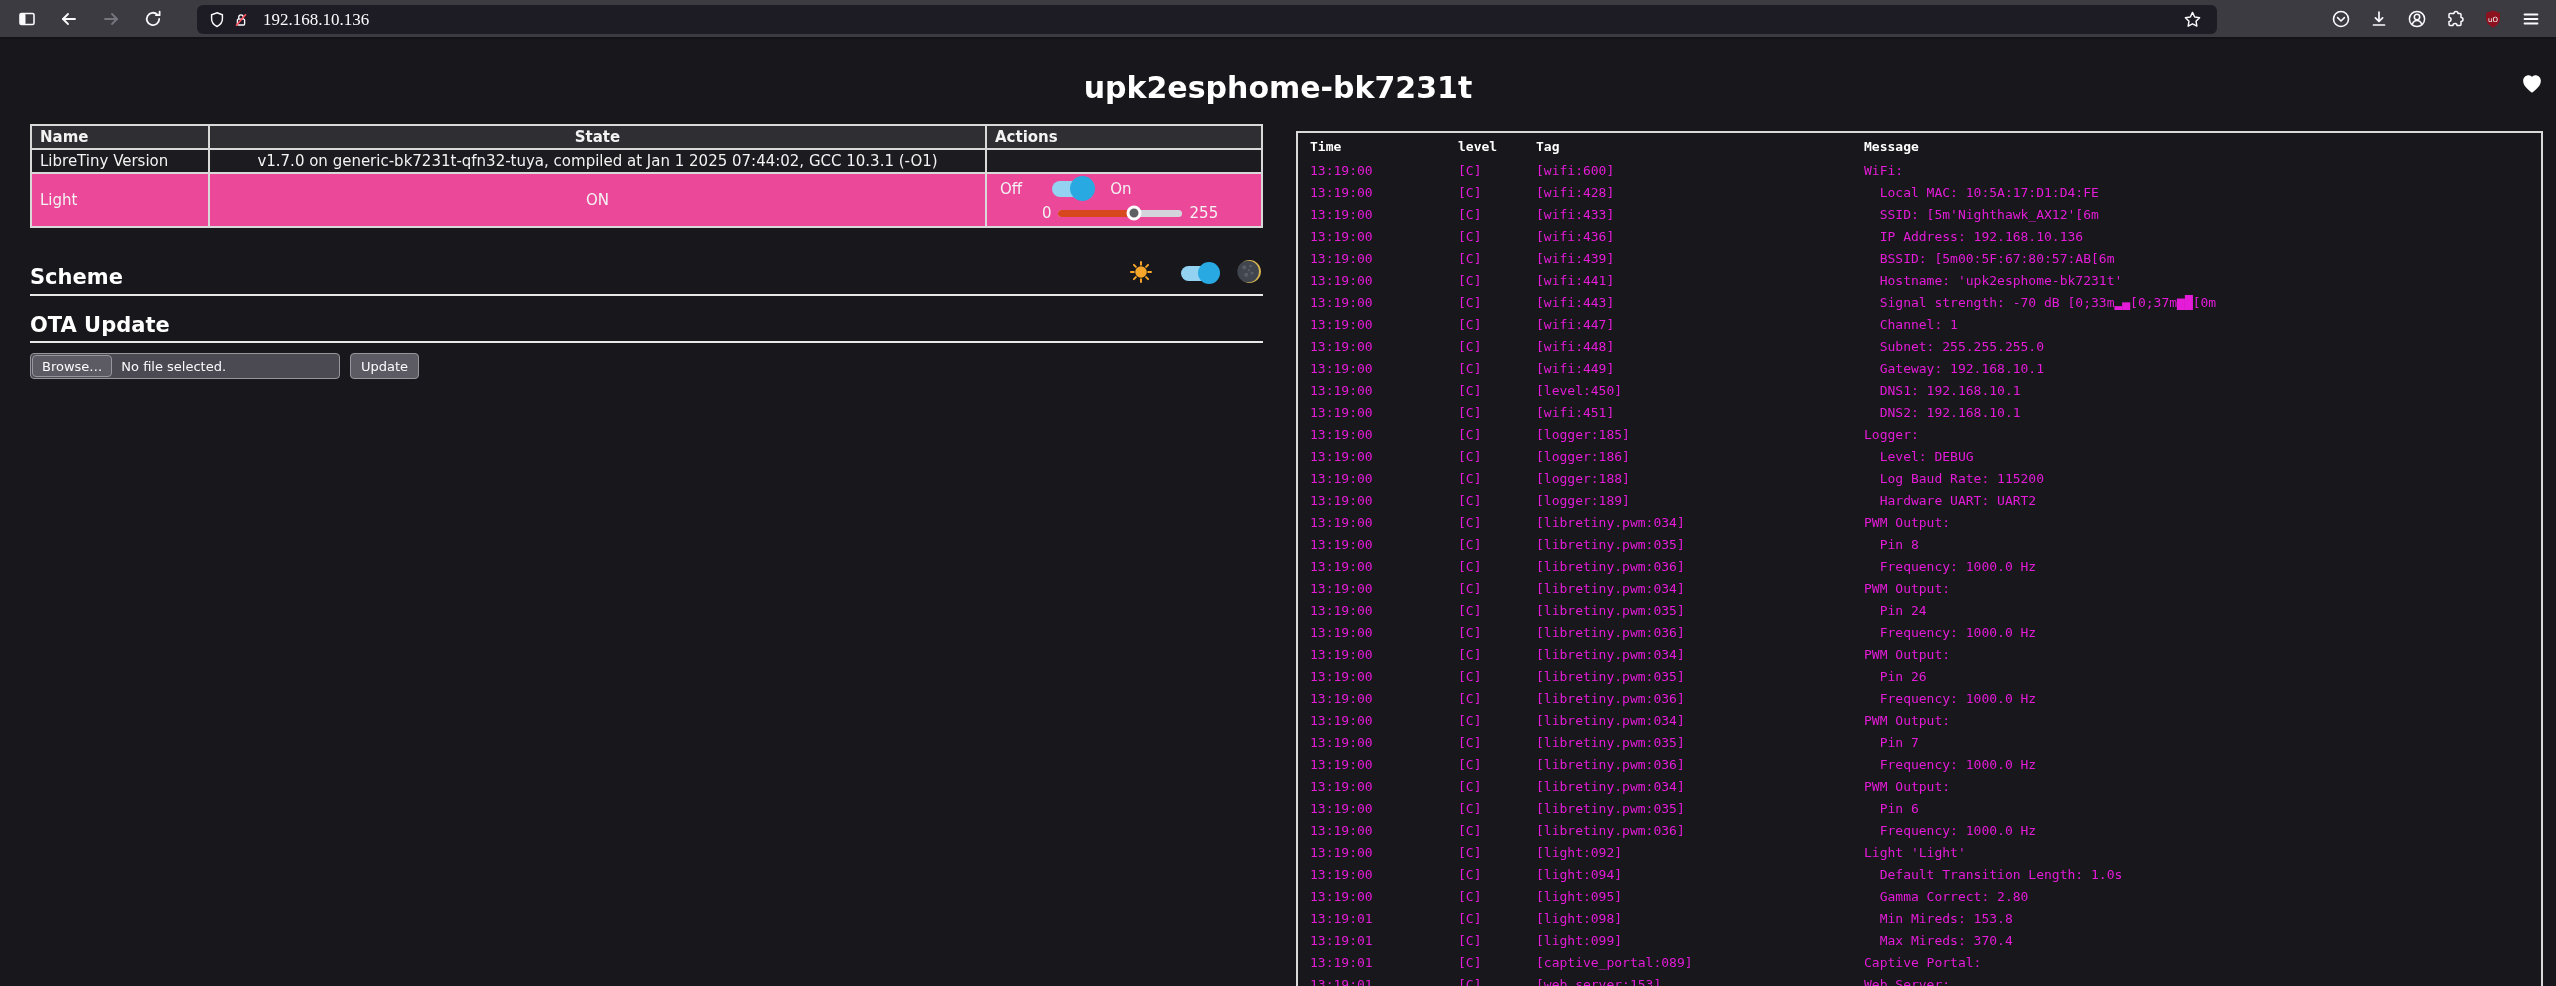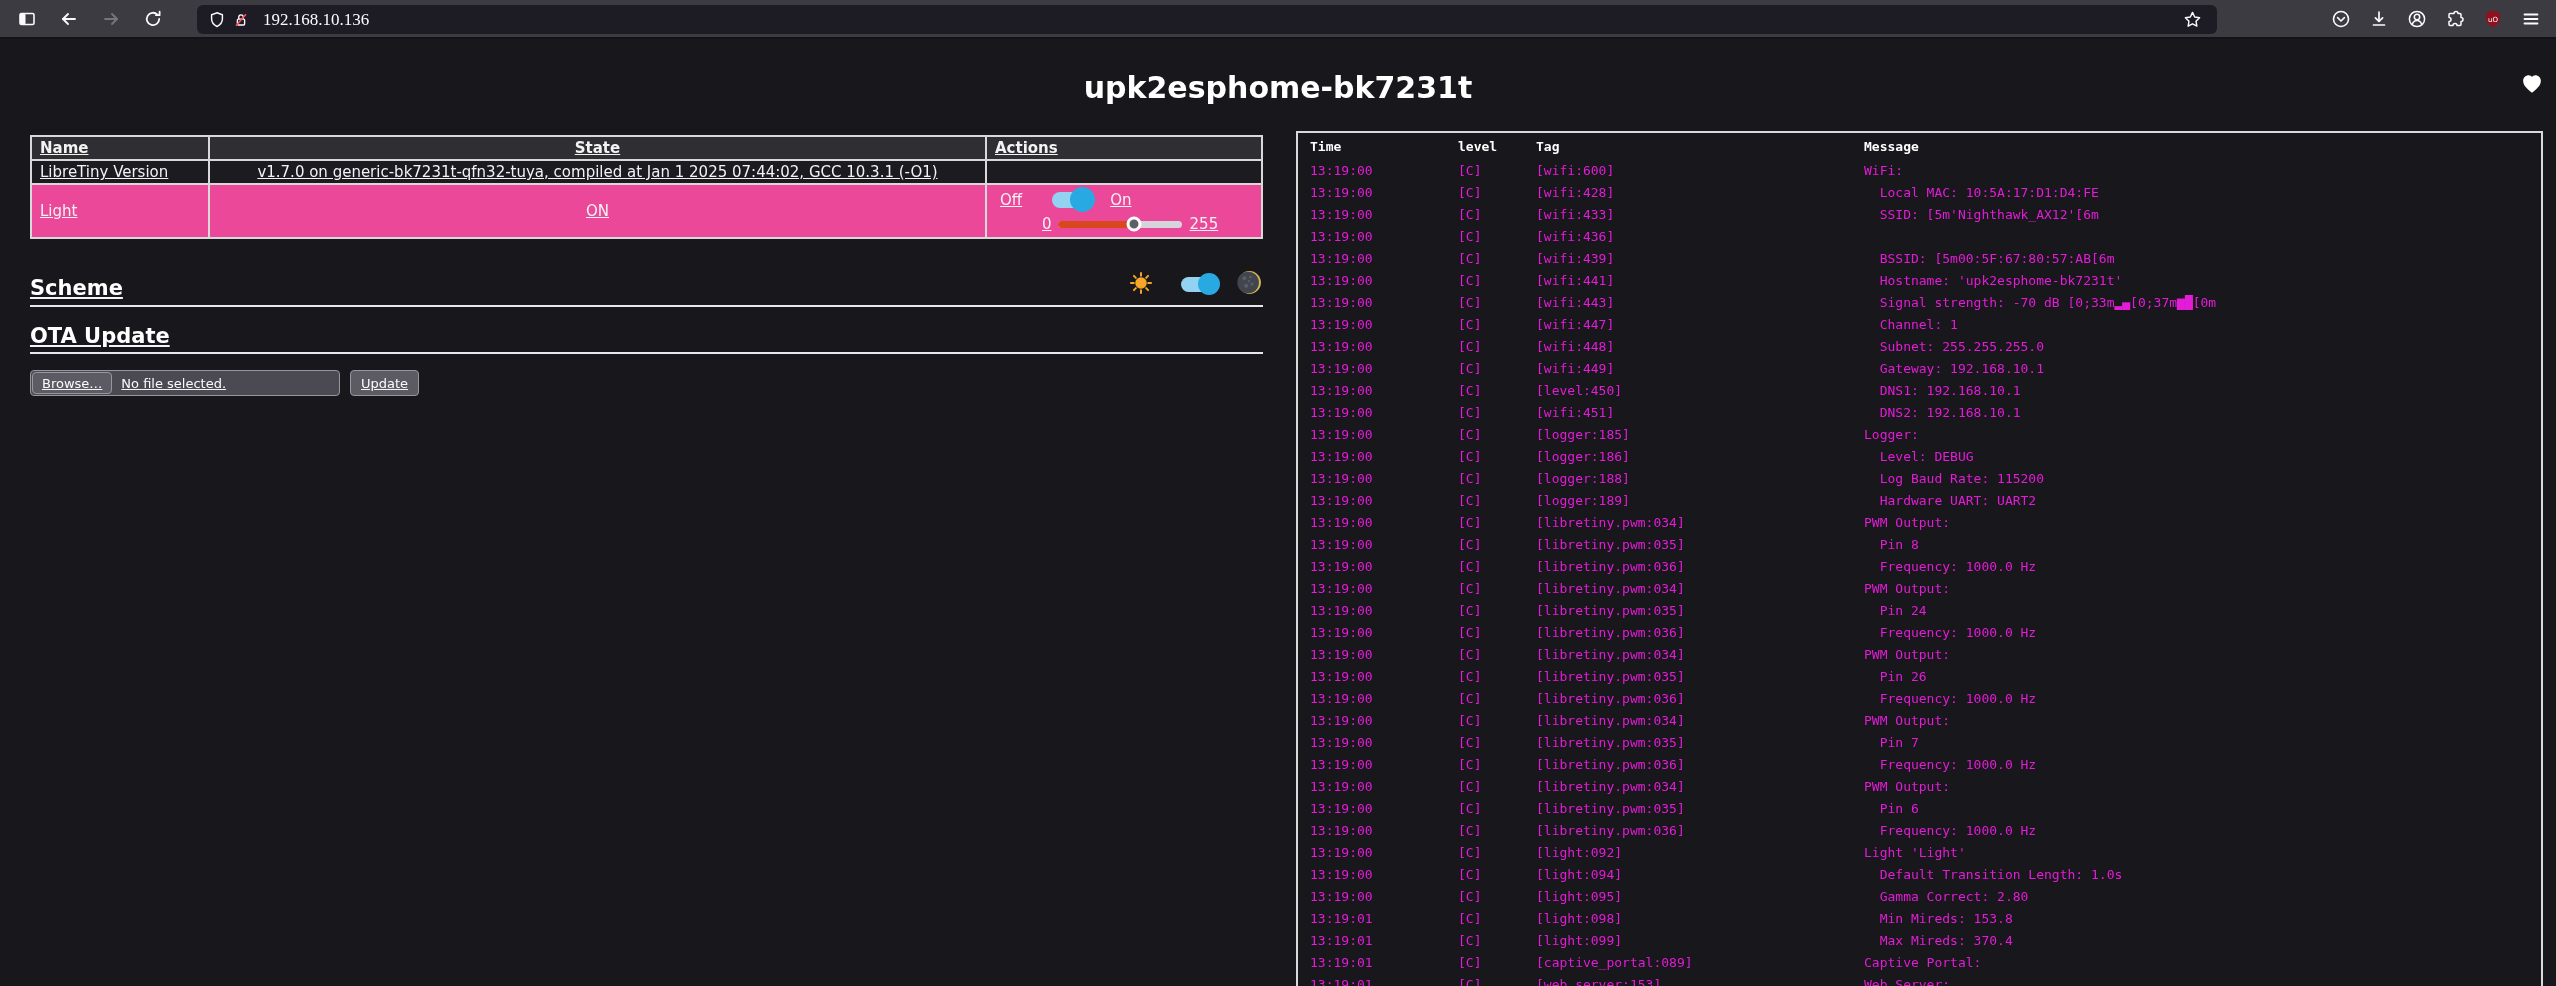--- a/index.html
+++ b/index.html
@@ -21,21 +21,21 @@
             padding:0 8px; color:#fbfbfe; }
   #urlbar .url-text { font-size:17px; margin-left:10px; flex:1 1 auto;font-family:Liberation Serif, serif; }
   #right-icons { position:absolute; right:8px; top:4px; display:flex; align-items:center; gap:4px; }
 
   
   #page-title { position:absolute; top:70px; left:0; width:2556px; text-align:center;
                 font-size:30px; font-weight:bold; color:#ffffff; }
   #heart { position:absolute; top:72px; right:12px; }
 
   
-  #left-col { position:absolute; left:30px; top:135px; width:1233px;text-decoration:underline; }
+  #left-col { position:absolute; left:30px; top:124px; width:1233px; }
 
   table.entities { width:100%; border-collapse:collapse; border:2px solid #d9d9d9;
                    font-size:15px; color:#f3f3f3; }
   table.entities th, table.entities td { border:2px solid #d9d9d9; padding:2px 8px; }
   table.entities thead th { background:#2e2e33; font-weight:bold; text-align:left; height:24px; }
   table.entities thead th.center { text-align:center; }
   tr.row-a { background:#1b1b20; height:20px; }
   tr.row-b { background:#ec4899; height:53px; }
   td.state-cell { text-align:center; }
   col.c-name { width:178px; } col.c-state { width:777px; }
@@ -64,21 +64,21 @@
   #scheme-head { margin-top:30px; }
   .scheme-controls { display:flex; align-items:center; }
   .scheme-toggle { position:relative; width:36px; height:15px; border-radius:8px;
                    background:#93d2f1; margin-left:28px; cursor:pointer; }
   .scheme-toggle .knob { position:absolute; right:-3px; top:-4px; width:22px; height:22px;
                          border-radius:50%; background:#29a9e2; }
   .scheme-controls .moon-wrap { margin-left:19px; }
   #ota-head { margin-top:17px; border-bottom:2px solid #e8e8e8; padding-bottom:4px; }
   #ota-head h2 { font-size:21px; font-weight:bold; color:#ffffff; }
 
-  #ota-row { margin-top:16px; display:flex; align-items:flex-end; }
+  #ota-row { margin-top:10px; display:flex; align-items:flex-end; }
   .file-input { width:310px; height:26px; background:#4b4a53; border:1px solid #97969e;
                 border-radius:4px; display:flex; align-items:center; cursor:pointer; }
   .browse-btn { height:22px; margin:1px; background:#5c5b64; border:1px solid #97969e;
                 border-radius:4px; color:#fbfbfe; font-size:13px; padding:0 9px;
                 display:flex; align-items:center; cursor:pointer;
                 font-family:"DejaVu Sans","Liberation Sans",sans-serif; }
   .file-status { font-size:13px; color:#fbfbfe; margin-left:8px; white-space:nowrap; }
   .update-btn { margin-left:10px; height:26px; background:#5c5b64; border:1px solid #97969e;
                 border-radius:4px; color:#fbfbfe; font-size:13px; padding:0 10px;
                 cursor:pointer; font-family:"DejaVu Sans","Liberation Sans",sans-serif; }
@@ -299,20 +299,21 @@
       <div class="log-row log-grid">
     <span>13:19:00</span>
     <span>[C]</span>
     <span>[wifi:433]</span>
     <span>  SSID: [5m'Nighthawk_AX12'[6m</span>
   </div>
       <div class="log-row log-grid">
     <span>13:19:00</span>
     <span>[C]</span>
     <span>[wifi:436]</span>
+    <span>  IP Address: 192.168.10.136</span>
   </div>
       <div class="log-row log-grid">
     <span>13:19:00</span>
     <span>[C]</span>
     <span>[wifi:439]</span>
     <span>  BSSID: [5m00:5F:67:80:57:AB[6m</span>
   </div>
       <div class="log-row log-grid">
     <span>13:19:00</span>
     <span>[C]</span>

